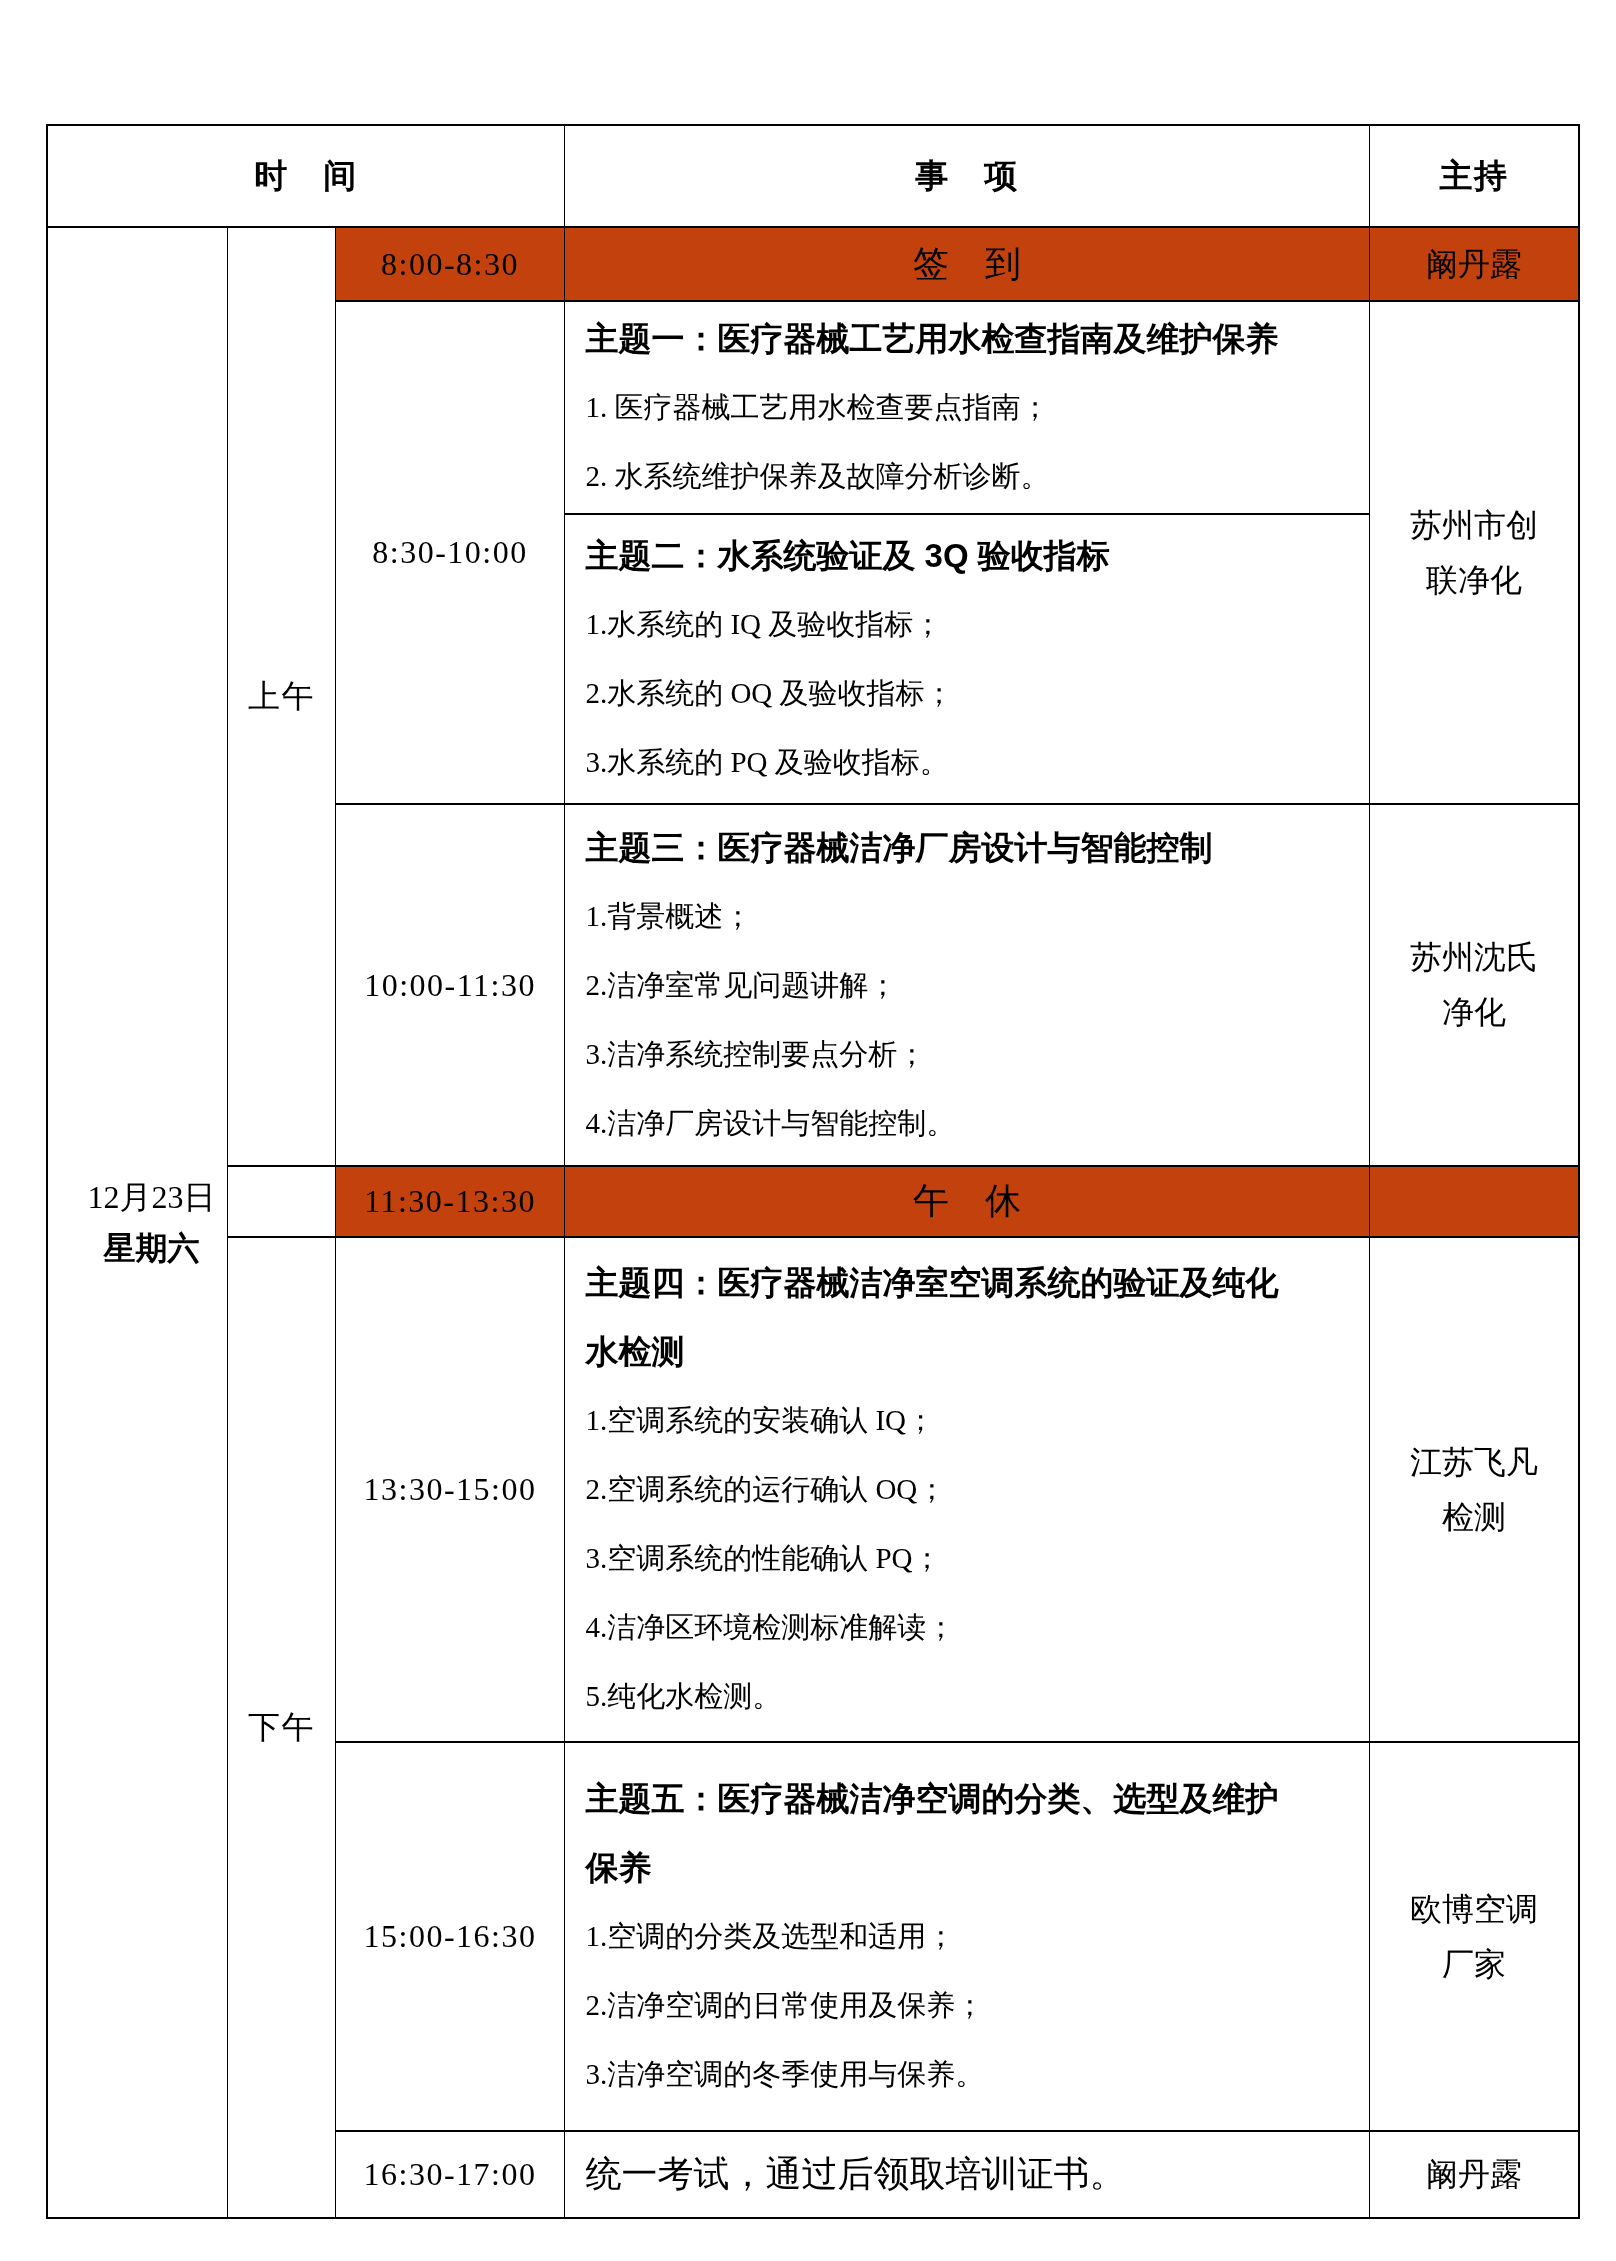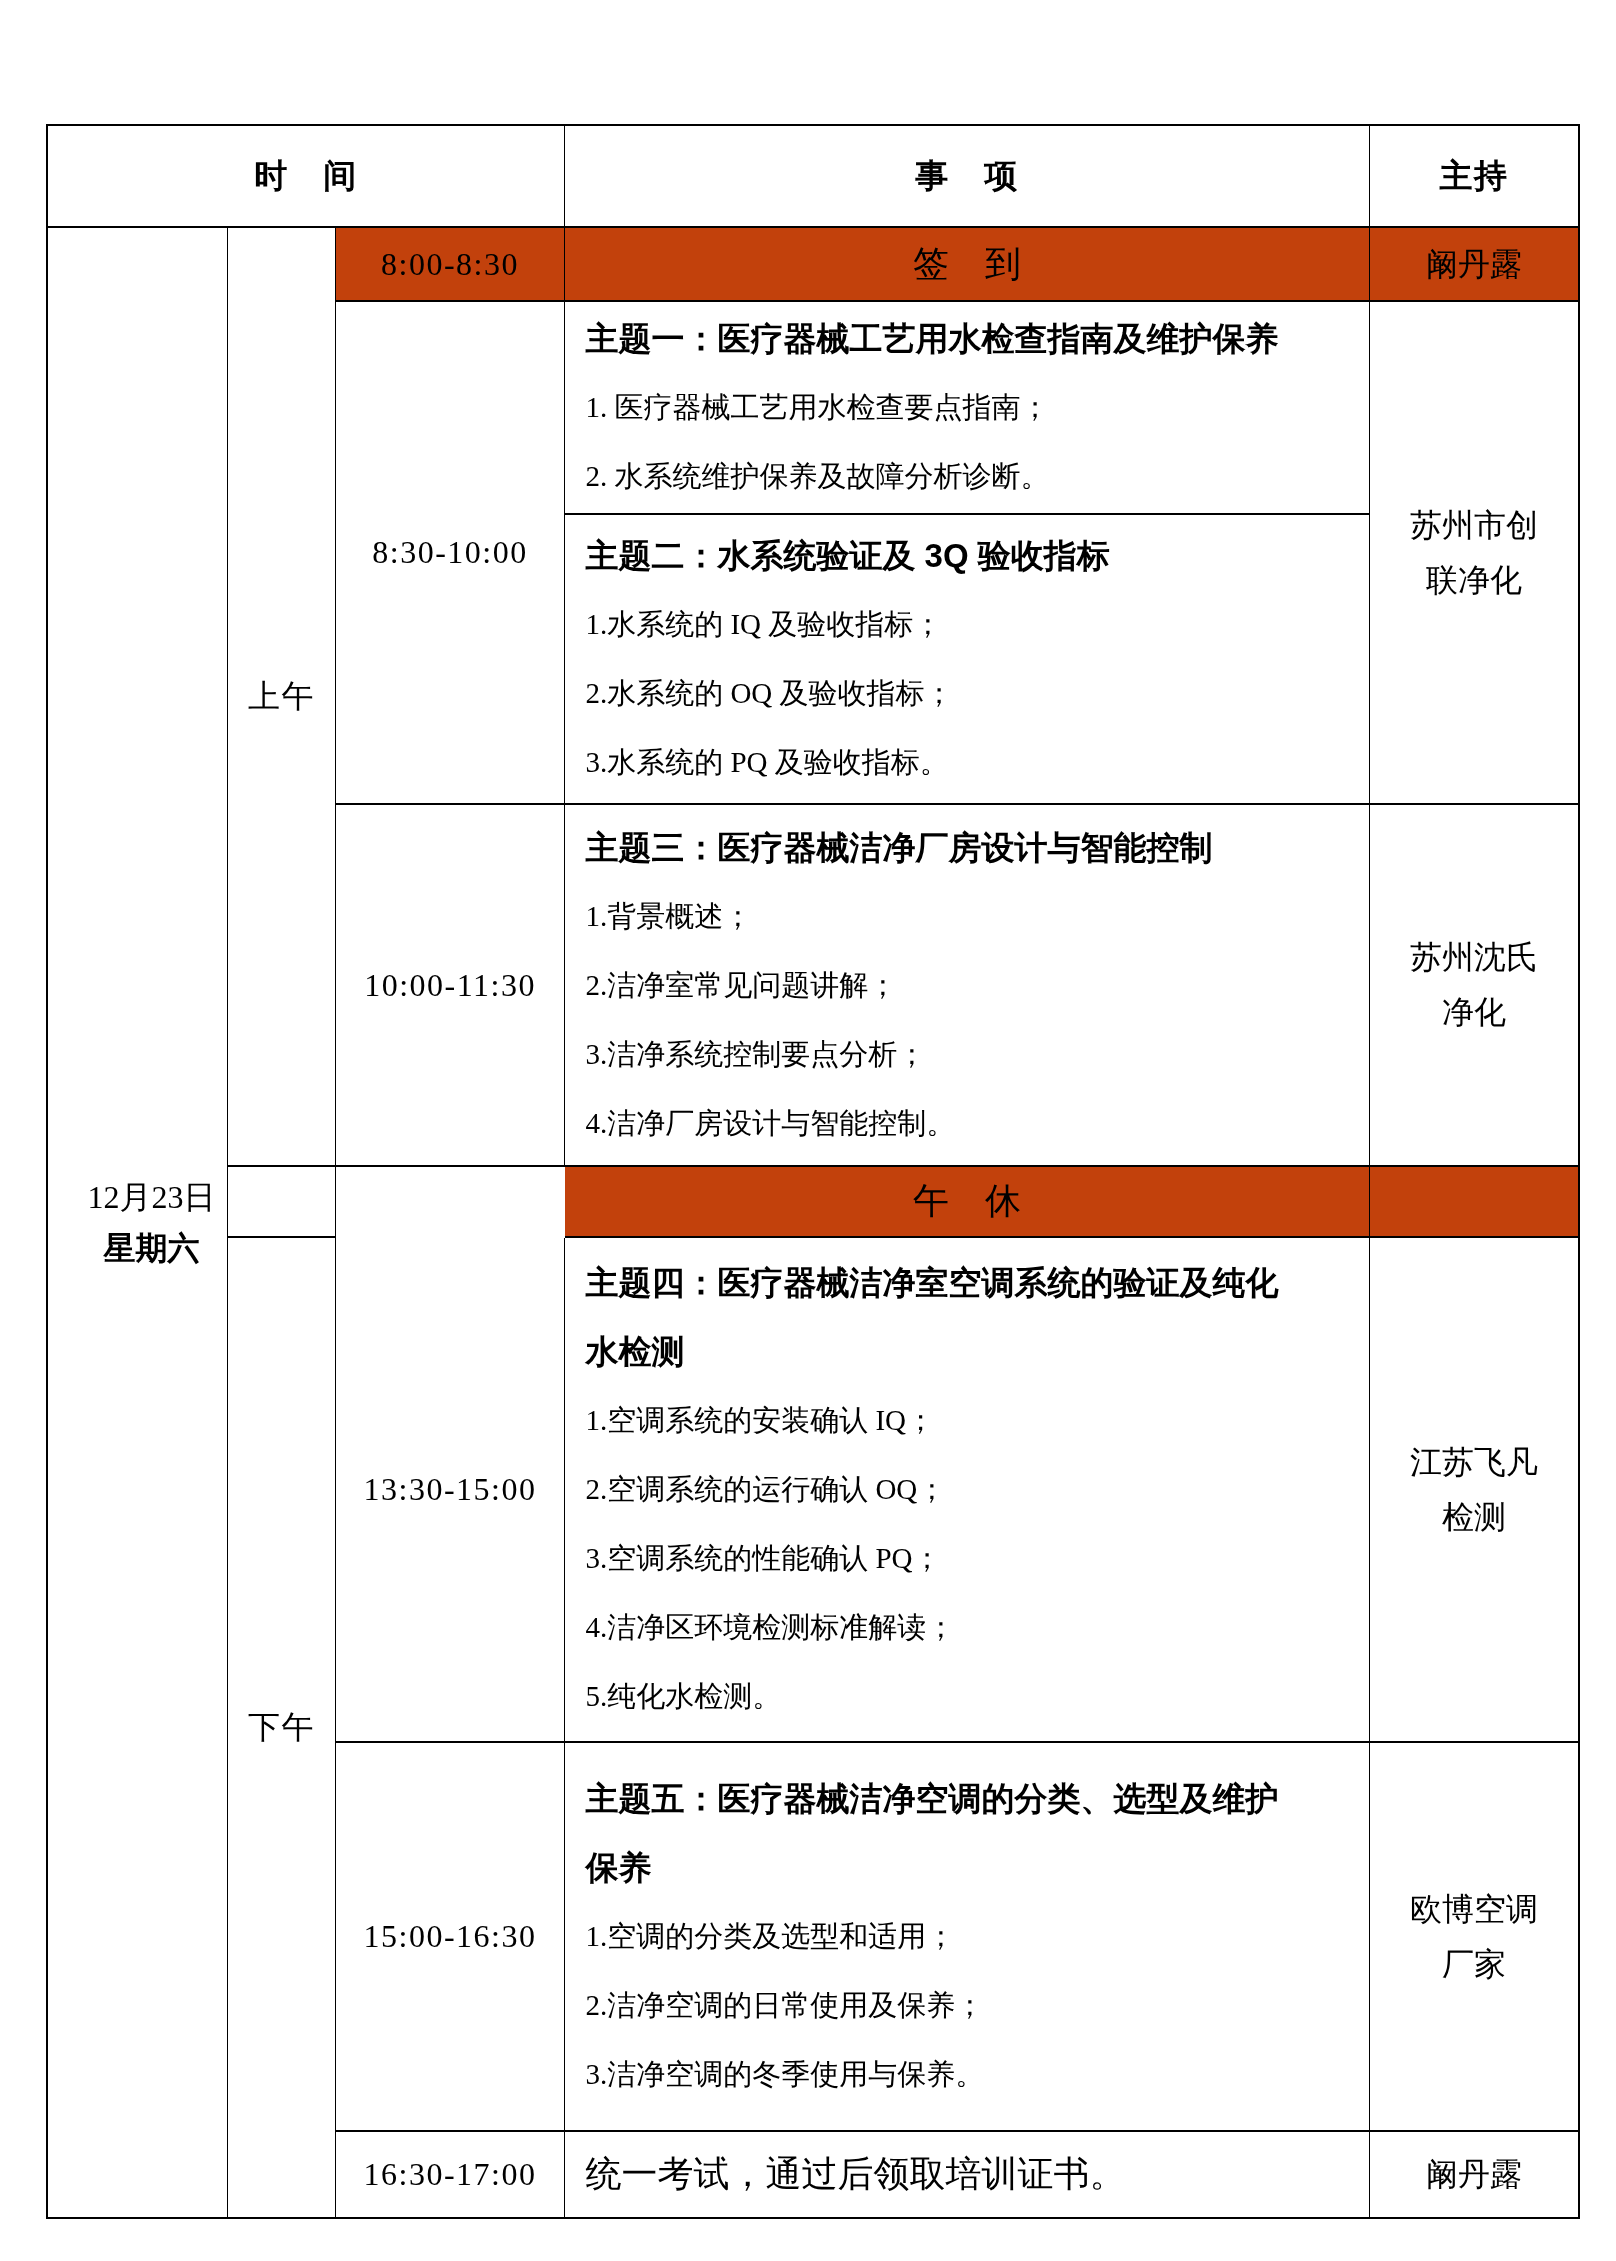--- a/index.html
+++ b/index.html
@@ -92,20 +92,21 @@
   <div class="cell topic" style="grid-column:4/5;grid-row:5/6;">
     <div class="f-title">主题三：医疗器械洁净厂房设计与智能控制</div>
     <div class="f-item">1.背景概述；</div>
     <div class="f-item">2.洁净室常见问题讲解；</div>
     <div class="f-item">3.洁净系统控制要点分析；</div>
     <div class="f-item">4.洁净厂房设计与智能控制。</div>
   </div>
   <div class="cell f-host br0" style="grid-column:5/6;grid-row:5/6;">苏州沈氏
 净化</div>
 
+  <div class="cell f-time hl" style="grid-column:3/4;grid-row:6/7;">11:30-13:30</div>
   <div class="cell f-body hl" style="grid-column:4/5;grid-row:6/7;">午　休</div>
   <div class="cell f-host hl br0" style="grid-column:5/6;grid-row:6/7;"></div>
 
   <div class="cell f-time" style="grid-column:3/4;grid-row:7/8;">13:30-15:00</div>
   <div class="cell topic" style="grid-column:4/5;grid-row:7/8;">
     <div class="f-title">主题四：医疗器械洁净室空调系统的验证及纯化
 水检测</div>
     <div class="f-item">1.空调系统的安装确认 IQ；</div>
     <div class="f-item">2.空调系统的运行确认 OQ；</div>
     <div class="f-item">3.空调系统的性能确认 PQ；</div>

